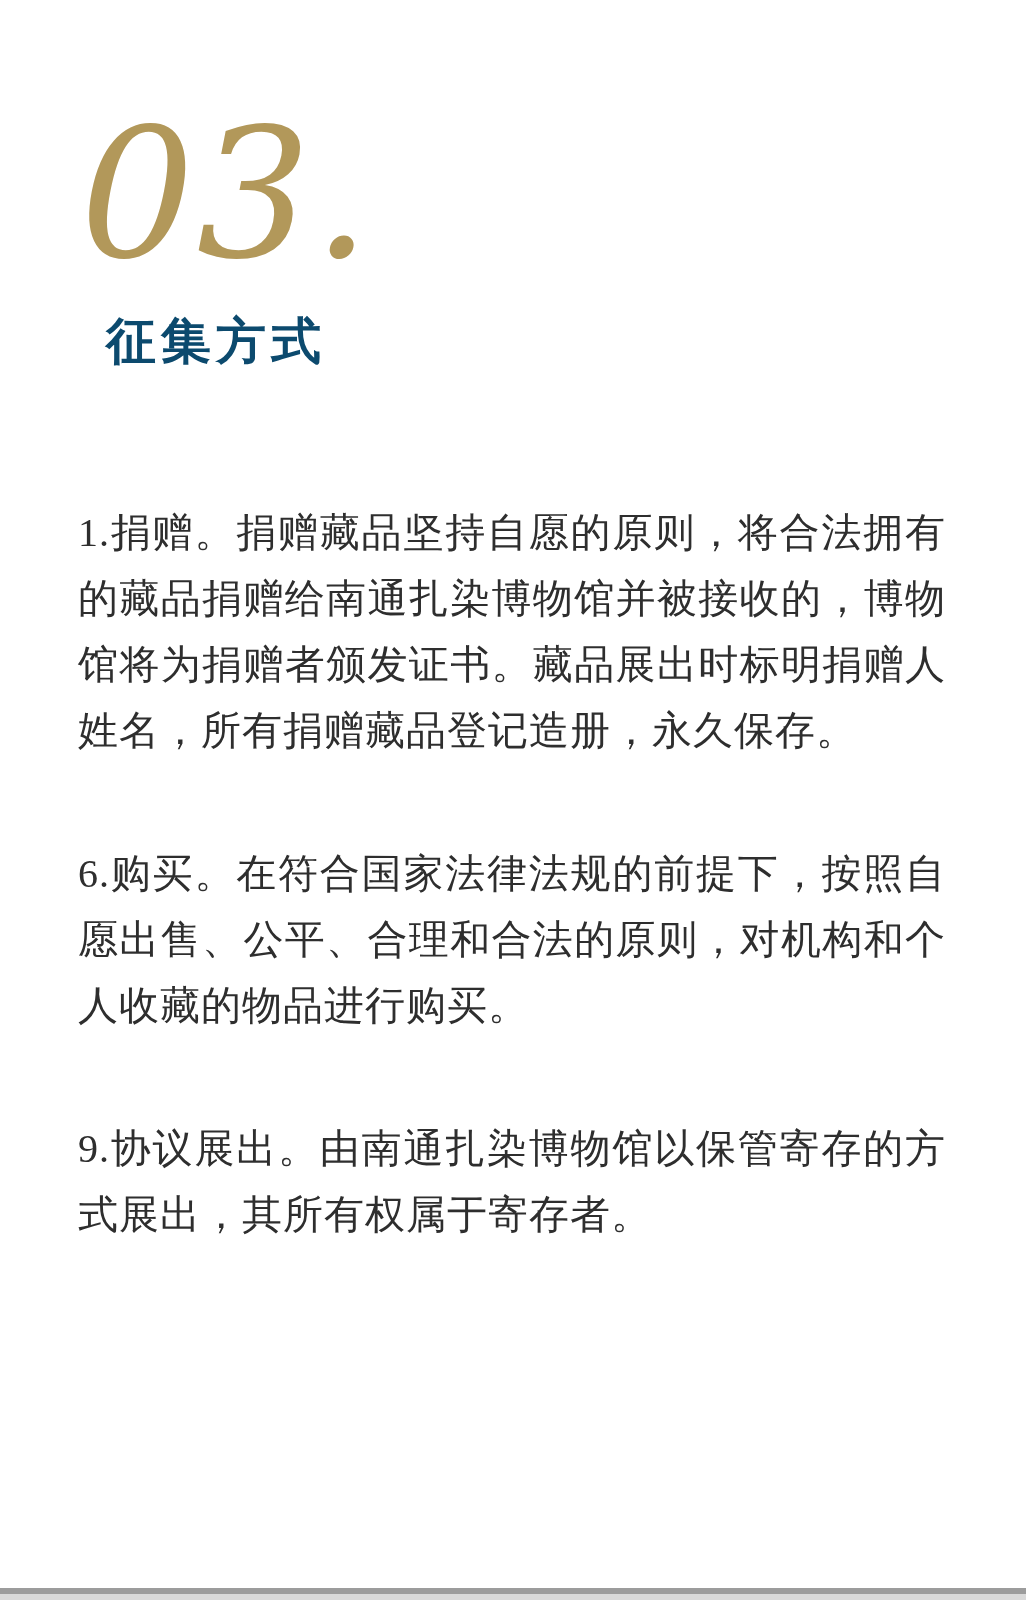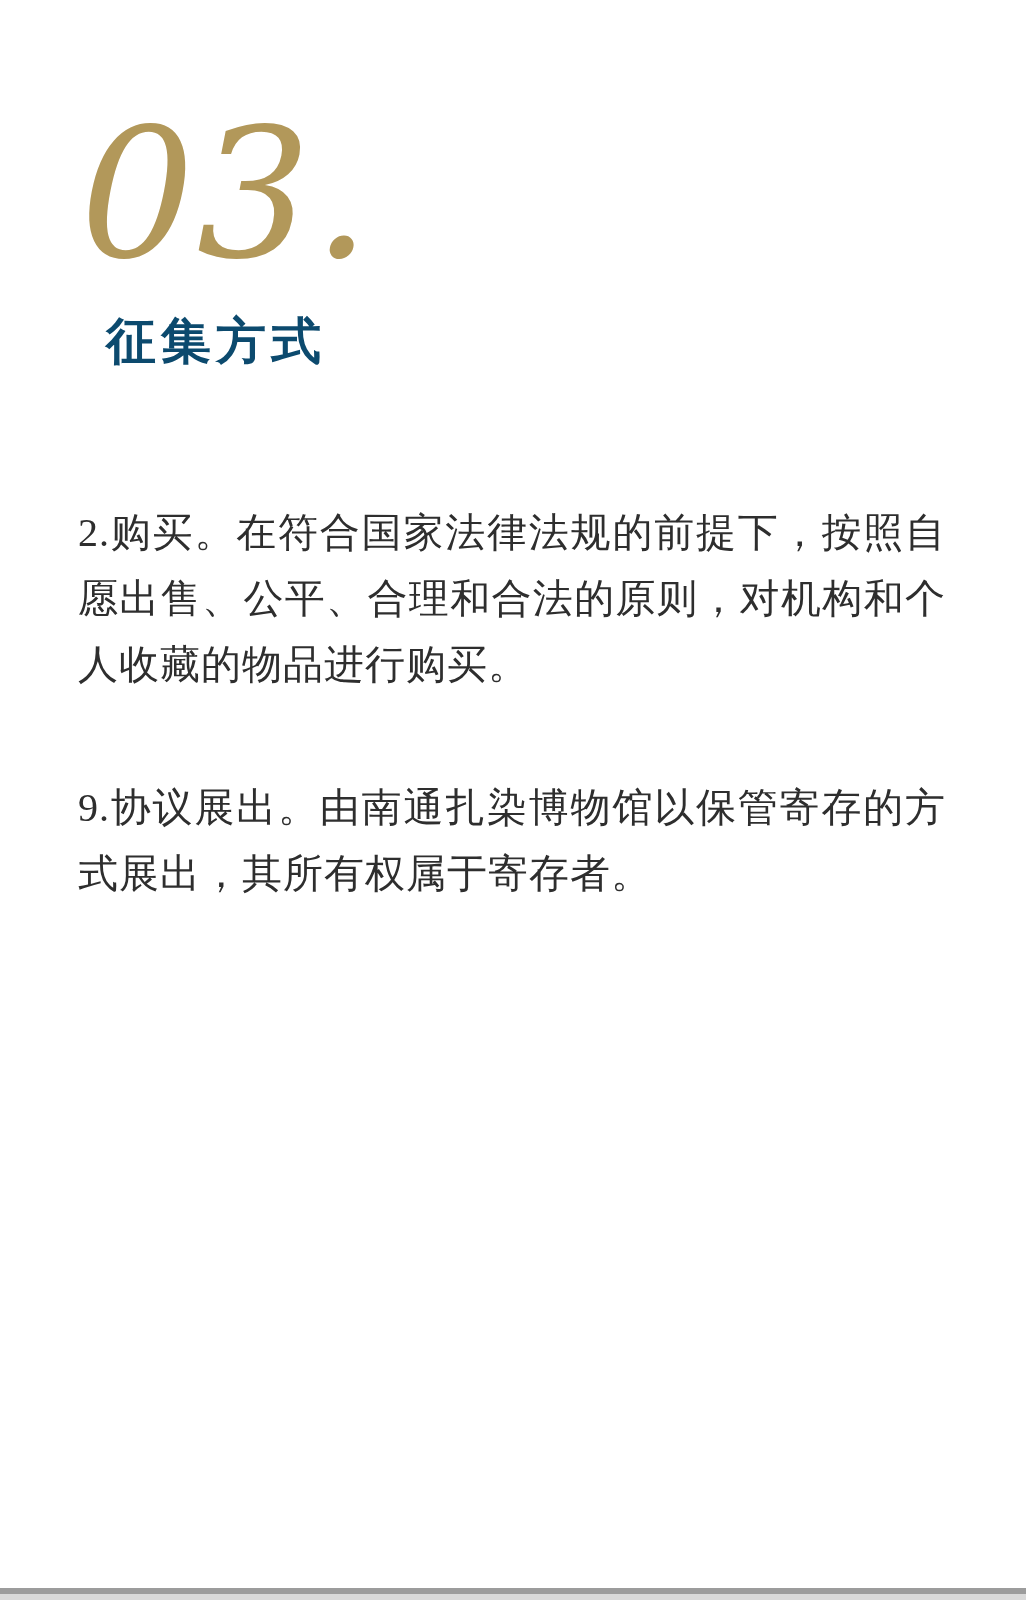--- a/index.html
+++ b/index.html
@@ -80,23 +80,24 @@
 <body>
 
 <div class="page">
 
   <div class="section-number">03.</div>
 
   <h1 class="section-title">征集方式</h1>
 
   <main class="content">
 
+      <p>1.捐赠。捐赠藏品坚持自愿的原则，将合法拥有的藏品捐赠给南通扎染博物馆并被接收的，博物馆将为捐赠者颁发证书。藏品展出时标明捐赠人姓名，所有捐赠藏品登记造册，永久保存。</p>
 
 
-      <p>2.购买。在符合国家法律法规的前提下，按照自愿出售、公平、合理和合法的原则，对机构和个人收藏的物品进行购买。</p>
+      <p>6.购买。在符合国家法律法规的前提下，按照自愿出售、公平、合理和合法的原则，对机构和个人收藏的物品进行购买。</p>
 
       <p>9.协议展出。由南通扎染博物馆以保管寄存的方式展出，其所有权属于寄存者。</p>
     </main>
 
   <footer class="bottom-bar">
     <div class="bottom-bar-dark"></div>
     <div class="bottom-bar-light"></div>
   </footer>
 
 </div>

